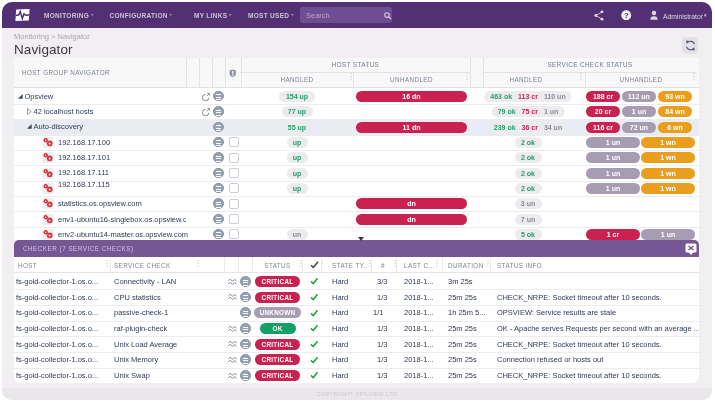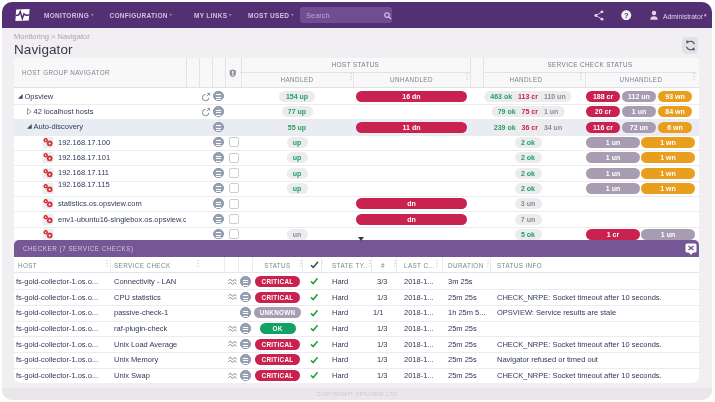--- a/index.html
+++ b/index.html
@@ -305,20 +305,21 @@
         <circle cx="4" cy="3.5" r="0.8" fill="#fff"></circle>
         <g stroke="#d62c35" stroke-width="1.8">
           <line x1="8.3" y1="3.8" x2="8.3" y2="10.2"></line>
           <line x1="5.1" y1="7" x2="11.5" y2="7"></line>
           <line x1="6" y1="4.7" x2="10.6" y2="9.3"></line>
           <line x1="10.6" y1="4.7" x2="6" y2="9.3"></line>
         </g>
         <circle cx="8.3" cy="7" r="2.6" fill="#d62c35"></circle>
         <circle cx="8.3" cy="7" r="1.1" fill="#fff"></circle>
       </svg>
+<div class="ntxt" style="left:44px;top:171.8px">env2-ubuntu14-master.os.opsview.com</div>
 <div class="burger" style="left:199px;top:170.9px">
         <i style="top:2.5px"></i>
         <i style="top:5px"></i>
         <i style="top:7.5px"></i>
       </div>
 <div class="cb" style="left:215px;top:171.4px"></div>
 <div class="pill pg up" style="left:265.0px;top:32.8px;width:36px">154 up</div>
 <div class="pill pg up" style="left:267.5px;top:48.1px;width:31px">77 up</div>
 <div class="pill pg up" style="left:267.5px;top:63.5px;width:31px">55 up</div>
 <div class="pill pg up" style="left:272.5px;top:78.8px;width:21px">up</div>
@@ -473,20 +474,21 @@
         <i style="top:7.5px"></i>
       </div>
 <div class="pill bok" style="left:245.5px;top:83.0px;width:36px;font-size:6.3px;letter-spacing:.3px">OK</div>
 <svg class="ab" style="left:296px;top:84.3px" width="8.5" height="8.5" viewBox="0 0 9 9">
         <polyline points="1,4.6 3.4,7 8,1.2" fill="none" stroke="#21a63c" stroke-width="1.7"></polyline>
       </svg>
 <div class="ntxt" style="left:318px;top:83.9px">Hard</div>
 <div class="ntxt" style="left:363px;top:83.9px">1/3</div>
 <div class="ntxt" style="left:390px;top:83.9px">2018-1...</div>
 <div class="ntxt" style="left:434px;top:83.9px">25m 25s</div>
+<div class="ntxt" style="left:483px;top:83.9px">OK - Apache serves Requests per second with an average ...</div>
 <div class="rowline" style="top:112.0px"></div>
 <div class="ntxt" style="left:2px;top:99.6px">fs-gold-collector-1.os.o...</div>
 <div class="ntxt" style="left:100px;top:99.6px">Unix Load Average</div>
 <svg class="ab" style="left:213.5px;top:100.4px" width="9" height="7.5" viewBox="0 0 10 8">
         <polyline points="0.5,3 2.5,1 5,3.5 7.5,1.5 9.5,3" fill="none" stroke="#7d8797" stroke-width="1.1"></polyline>
         <polyline points="0.5,6.5 2.5,4.5 5,7 7.5,5 9.5,6.5" fill="none" stroke="#7d8797" stroke-width="1.1"></polyline>
       </svg>
 <div class="burger" style="left:226px;top:98.7px">
         <i style="top:2.5px"></i>
         <i style="top:5px"></i>
@@ -514,21 +516,21 @@
         <i style="top:7.5px"></i>
       </div>
 <div class="pill bdn" style="left:241.0px;top:114.4px;width:45px;font-size:6.3px;letter-spacing:.3px">CRITICAL</div>
 <svg class="ab" style="left:296px;top:115.7px" width="8.5" height="8.5" viewBox="0 0 9 9">
         <polyline points="1,4.6 3.4,7 8,1.2" fill="none" stroke="#21a63c" stroke-width="1.7"></polyline>
       </svg>
 <div class="ntxt" style="left:318px;top:115.3px">Hard</div>
 <div class="ntxt" style="left:363px;top:115.3px">1/3</div>
 <div class="ntxt" style="left:390px;top:115.3px">2018-1...</div>
 <div class="ntxt" style="left:434px;top:115.3px">25m 25s</div>
-<div class="ntxt" style="left:483px;top:115.3px">Navigator refused or timed out</div>
+<div class="ntxt" style="left:483px;top:115.3px">Connection refused or hosts out</div>
 
 <div class="ntxt" style="left:2px;top:131.0px">fs-gold-collector-1.os.o...</div>
 <div class="ntxt" style="left:100px;top:131.0px">Unix Swap</div>
 <svg class="ab" style="left:213.5px;top:131.8px" width="9" height="7.5" viewBox="0 0 10 8">
         <polyline points="0.5,3 2.5,1 5,3.5 7.5,1.5 9.5,3" fill="none" stroke="#7d8797" stroke-width="1.1"></polyline>
         <polyline points="0.5,6.5 2.5,4.5 5,7 7.5,5 9.5,6.5" fill="none" stroke="#7d8797" stroke-width="1.1"></polyline>
       </svg>
 <div class="burger" style="left:226px;top:130.1px">
         <i style="top:2.5px"></i>
         <i style="top:5px"></i>

